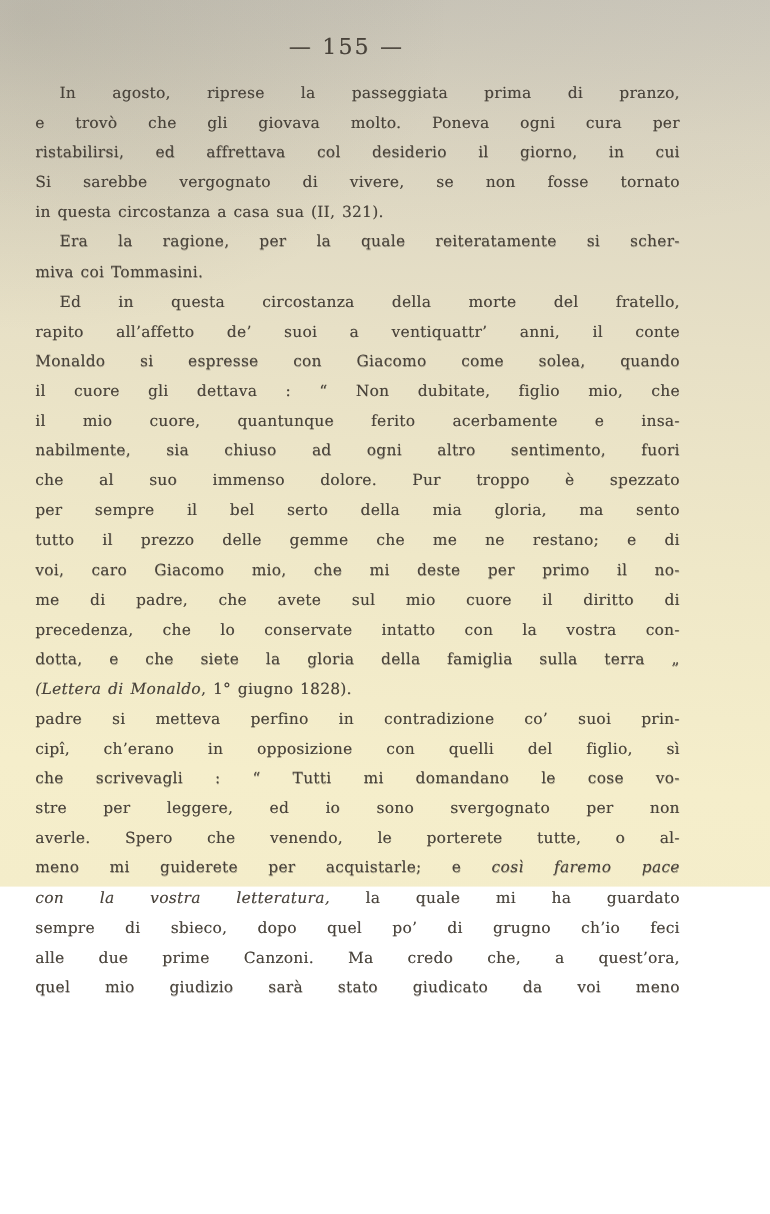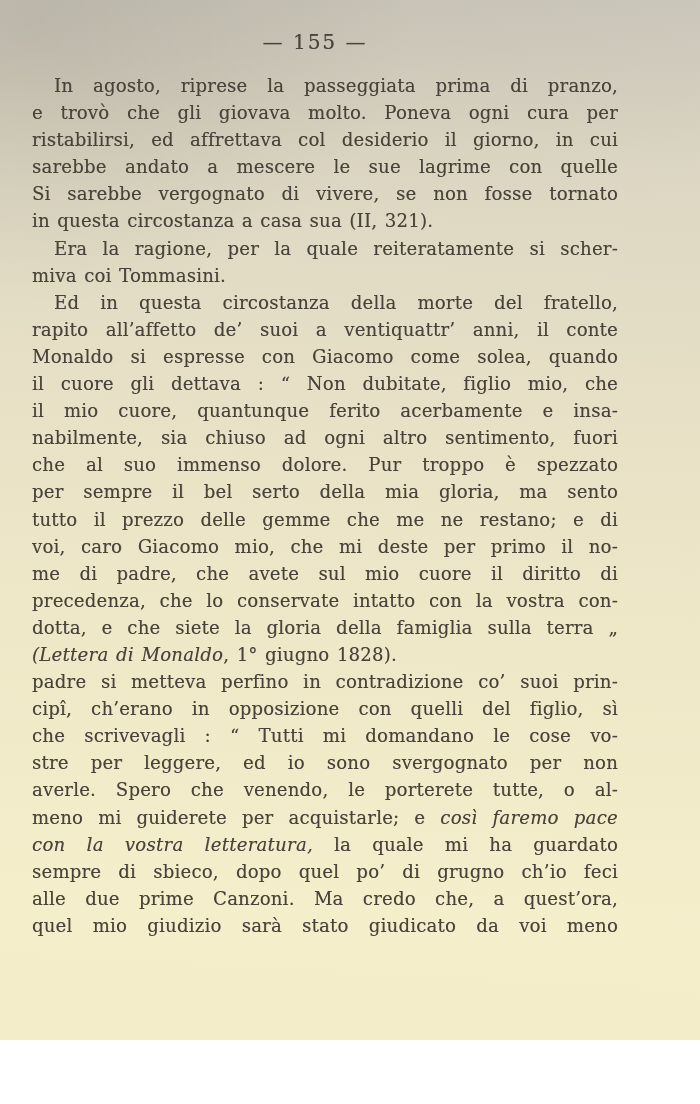--- a/index.html
+++ b/index.html
@@ -1,57 +1,56 @@
 <!DOCTYPE html>
 <html><head>
 <meta charset="utf-8">
 <style>
   html, body { margin: 0; padding: 0; }
   body {
     width: 700px; height: 1104px; overflow: hidden;
     font-family: "DejaVu Serif", "Liberation Serif", serif;
   }
   .scan-page {
-    position: relative; width: 700px; height: 1040px;
+    position: relative; width: 700px; height: 806px;
     background:
       radial-gradient(ellipse 560px 420px at 4% 2%, rgba(110,108,100,0.20), rgba(110,108,100,0) 68%),
       radial-gradient(ellipse 900px 300px at 50% 0%, rgba(120,116,106,0.10), rgba(120,116,106,0) 75%),
       linear-gradient(183deg, #cecabe 0%, #dcd6c3 15%, #e7e0c6 38%, #efe8c8 62%, #f5eecb 86%, #f4edca 100%);
   }
   .page-number {
     position: absolute; top: 30px; left: 22px; width: 586px;
     text-align: center;
     font-size: 20px; letter-spacing: 2px;
     color: #48423a;
     text-shadow: 0.3px 0.3px 0.6px rgba(72,66,58,0.45);
   }
   .page-body {
     position: absolute; top: 72px; left: 32px; width: 586px;
     color: #48423a;
     text-shadow: 0.3px 0.3px 0.6px rgba(72,66,58,0.45);
   }
   .text-line {
     height: 27.1px; line-height: 27.1px; overflow: hidden;
-    font-size: 18px; letter-spacing: 0.25px; word-spacing: 1.5px;
+    font-size: 14px; letter-spacing: 0.25px; word-spacing: 1.5px;
     text-align: justify; text-align-last: justify;
   }
   .text-line.last { text-align-last: left; }
   .text-line.ind { text-indent: 22px; }
   .text-line i { letter-spacing: 0.3px; }
 </style>
 </head>
 <body>
 
 <div class="scan-page">
   <div class="page-number">— 155 —</div>
   <div class="page-body" id="page-body">
       <div class="text-line ind"><span>In agosto, riprese la passeggiata prima di pranzo,</span></div>
       <div class="text-line"><span>e trovò che gli giovava molto. Poneva ogni cura per</span></div>
       <div class="text-line"><span>ristabilirsi, ed affrettava col desiderio il giorno, in cui</span></div>
-      <div class="text-line"><span>sarebbe andato a mescere le sue lagrime con quelle</span></div>
       <div class="text-line"><span>Si sarebbe vergognato di vivere, se non fosse tornato</span></div>
       <div class="text-line last"><span>in questa circostanza a casa sua (II, 321).</span></div>
       <div class="text-line ind"><span>Era la ragione, per la quale reiteratamente si scher-</span></div>
       <div class="text-line last"><span>miva coi Tommasini.</span></div>
       <div class="text-line ind"><span>Ed in questa circostanza della morte del fratello,</span></div>
       <div class="text-line"><span>rapito all’affetto de’ suoi a ventiquattr’ anni, il conte</span></div>
       <div class="text-line"><span>Monaldo si espresse con Giacomo come solea, quando</span></div>
       <div class="text-line"><span>il cuore gli dettava : “ Non dubitate, figlio mio, che</span></div>
       <div class="text-line"><span>il mio cuore, quantunque ferito acerbamente e insa-</span></div>
       <div class="text-line"><span>nabilmente, sia chiuso ad ogni altro sentimento, fuori</span></div>

